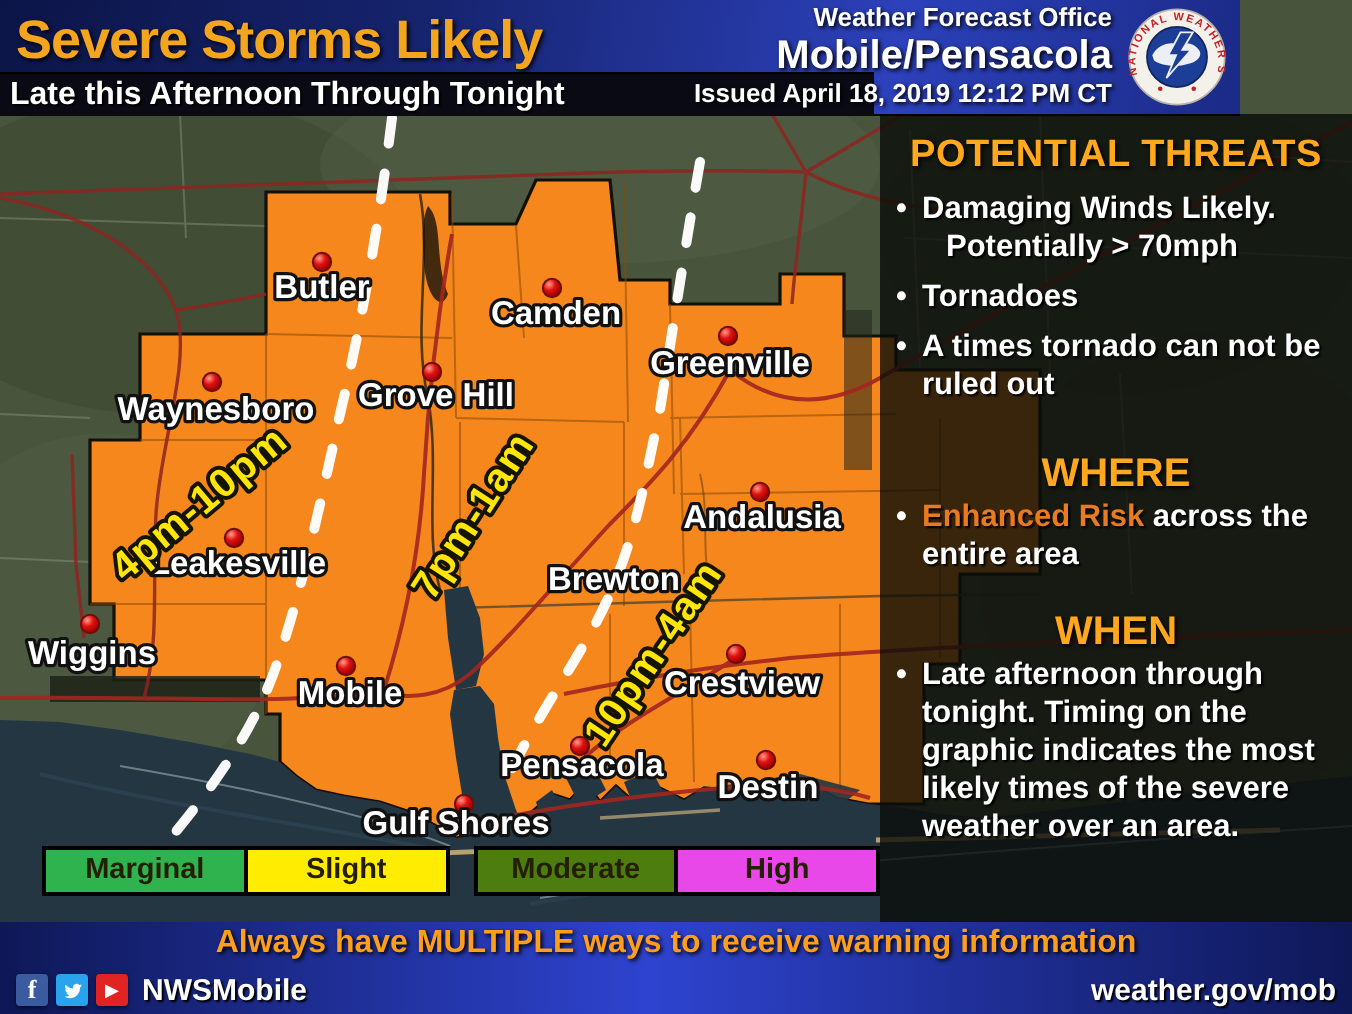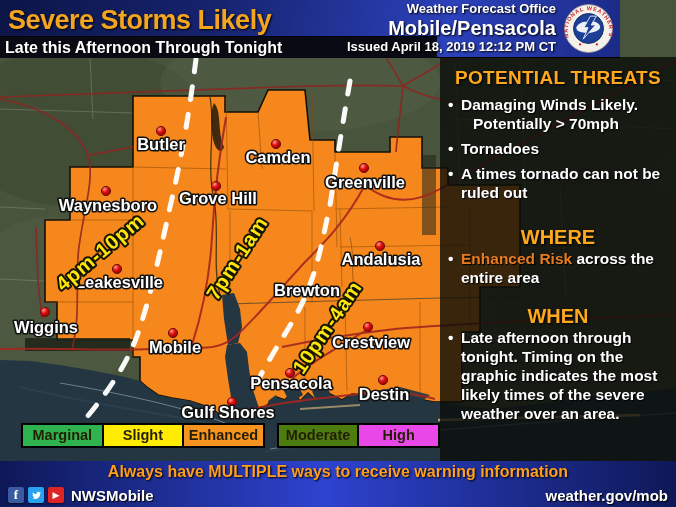--- a/index.html
+++ b/index.html
@@ -258,21 +258,20 @@
       <li>
         <span class="bul">•</span>
         <span class="btxt">Late afternoon through tonight. Timing on the graphic indicates the most likely times of the severe weather over an area.</span>
       </li>
     </ul>
   </div>
 
   <div class="legend">
     <div class="lg" style="background-color: rgb(47, 179, 78);">Marginal</div>
     <div class="lg" style="background-color: rgb(255, 236, 0);">Slight</div>
-    <div class="lg" style="background-color: rgb(247, 148, 31);">Enhanced</div>
     <div class="lg" style="background-color: #4d7c0f; margin-left: 12px;">Moderate</div>
     <div class="lg" style="background-color: rgb(233, 72, 233);">High</div>
   </div>
 
   <div class="header">
     <div class="title">Severe Storms Likely</div>
     <div class="subtitleBar">
       <div class="subtitle">Late this Afternoon Through Tonight</div>
     </div>
     <div class="wfo">

